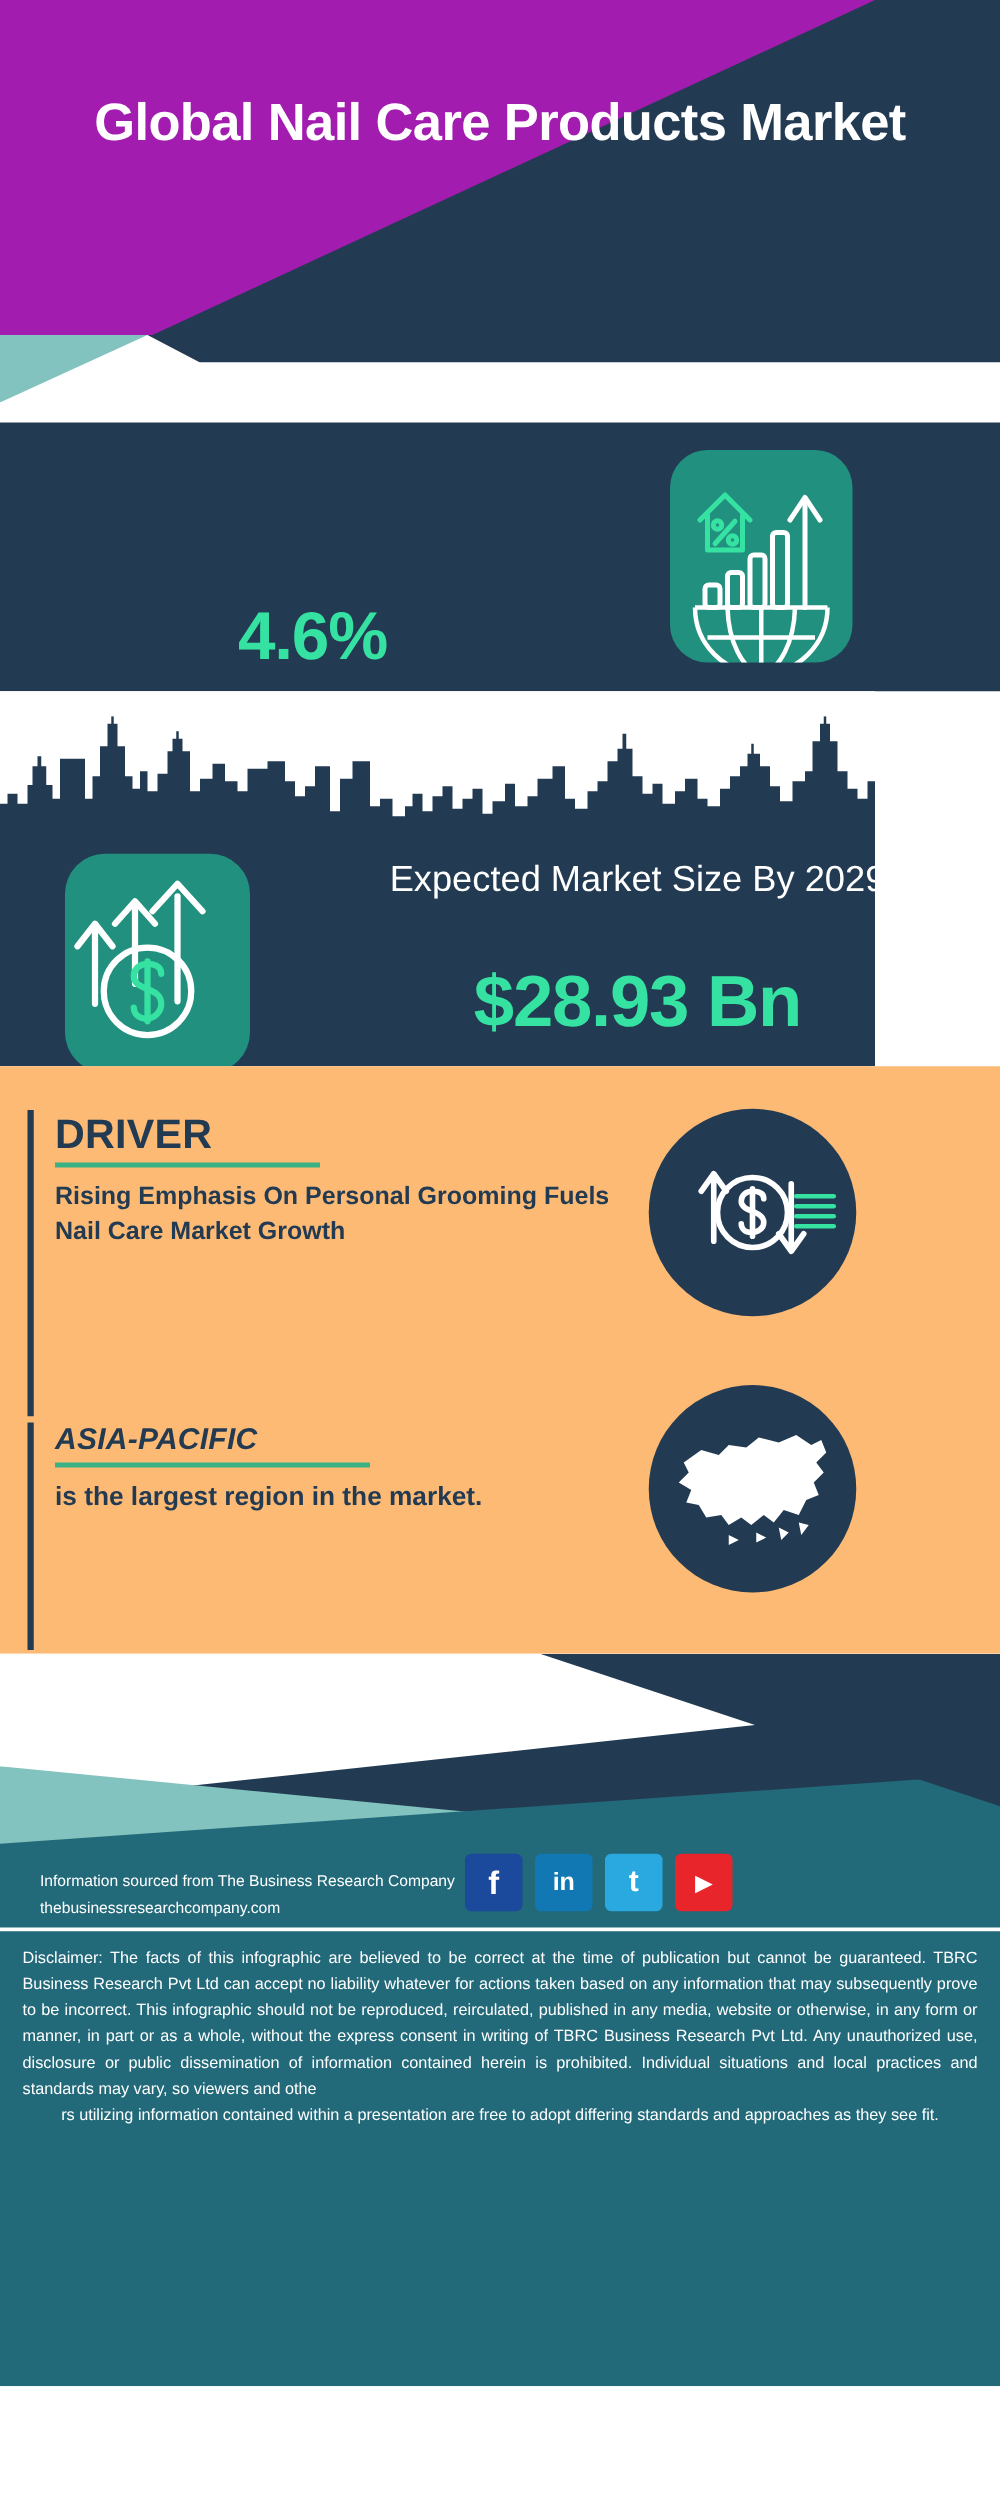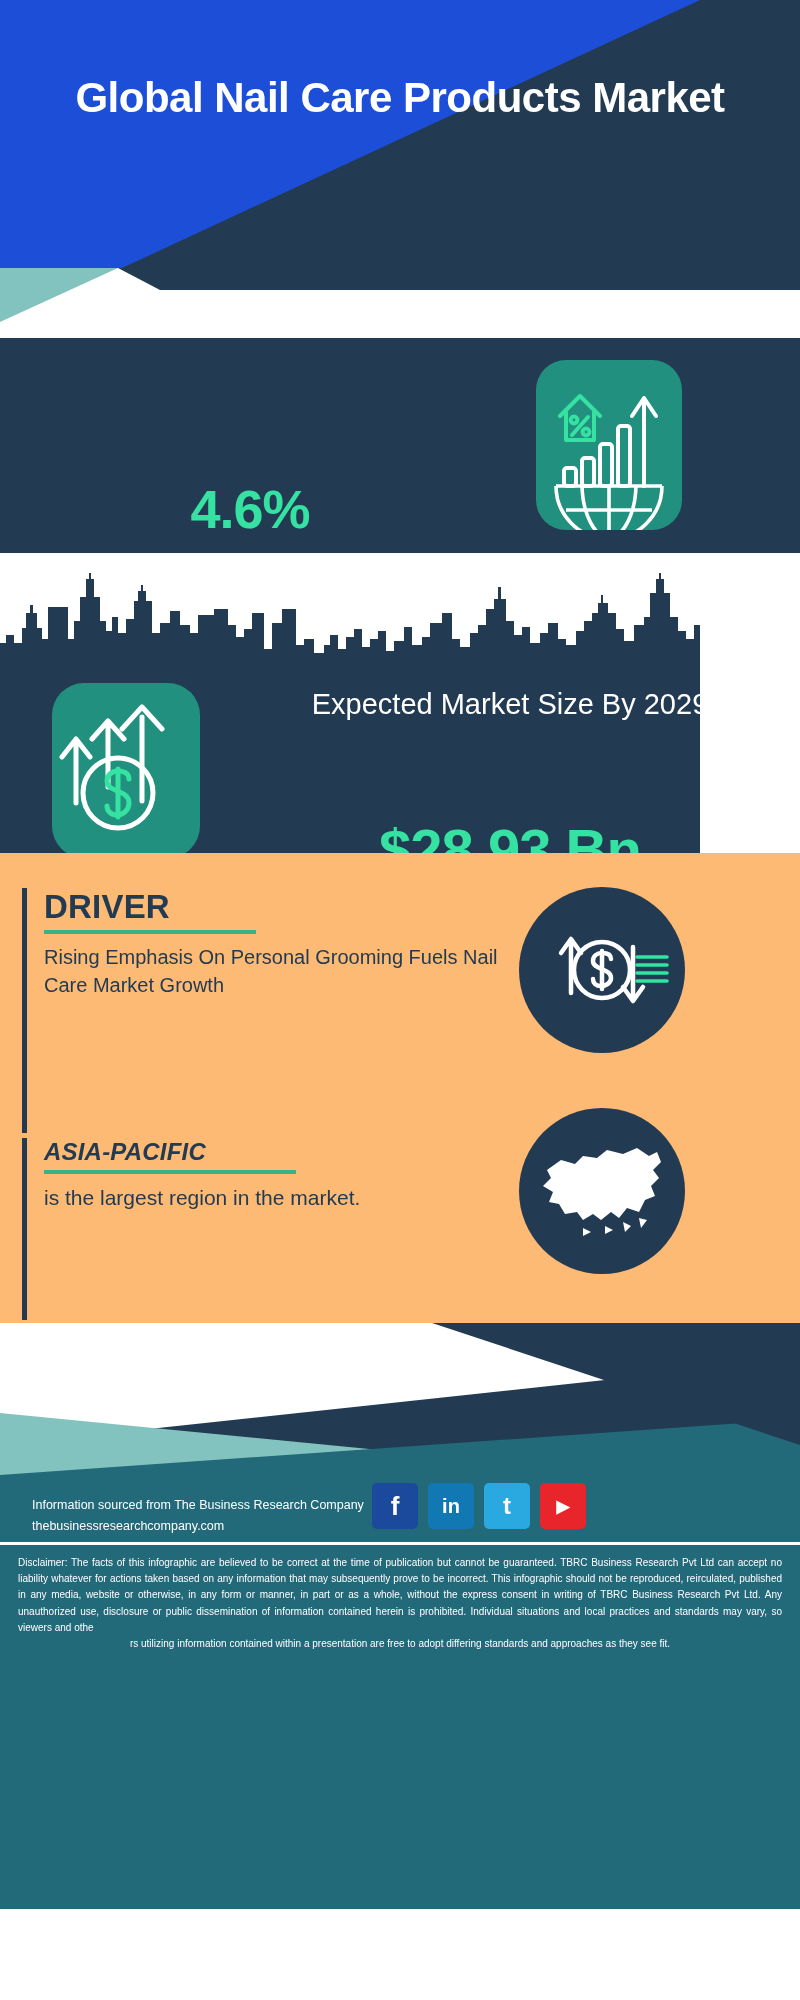--- a/index.html
+++ b/index.html
@@ -7,21 +7,21 @@
     width:800px; height:2000px;
     font-family:"Liberation Sans", sans-serif;
     background:#ffffff;
     overflow:hidden;
   }
   .page { position:relative; width:800px; height:2000px; background:#ffffff; }
 
   
   .header {
     position:absolute; left:0; top:0; width:800px; height:268px;
-    background:#1d4ed8; overflow:hidden;
+    background:#a21caf; overflow:hidden;
   }
   .header .dark-wedge {
     position:absolute; left:0; top:0; width:800px; height:268px;
     background:#233b52;
     clip-path: polygon(100% 0, 100% 100%, 122px 100%, 700px 0);
   }
   .header-title {
     position:absolute; left:0; top:72px; width:800px;
     text-align:center; color:#ffffff;
     font-size:42px; font-weight:bold; line-height:1.25;
@@ -80,40 +80,39 @@
     width:148px; height:175px; border-radius:32px; background:#22907f;
   }
   .market-label {
     position:absolute; left:230px; top:132px; width:560px;
     text-align:center; color:#ffffff; font-size:29px; line-height:1.32;
   }
   .market-value {
     position:absolute; left:230px; top:215px; width:560px;
     text-align:center; color:#35e2a2; font-size:58px; font-weight:bold;
     letter-spacing:-1px;
-    margin-top:48px;
   }
 
   
   .content {
     position:absolute; left:0; top:853px; width:800px; height:470px;
     background:#fdba74;
   }
   .block { position:absolute; }
   .block .rule {
     position:absolute; left:0; top:0; width:5px; background:#233b52;
   }
   .block .heading {
     color:#233b52; font-weight:bold; letter-spacing:0.2px;
   }
   .block .uline {
     height:4px; background:#3bb286; margin-top:4px; margin-bottom:10px;
   }
   .block .body {
-    color:#233b52; font-size:20px; font-weight:normal; line-height:1.38;
+    color:#233b52; font-size:20px; font-weight:bold; line-height:1.38;
   }
 
   .driver { left:22px; top:35px; width:480px; height:245px; }
   .driver .rule { height:245px; }
   .driver .inner { margin-left:22px; }
   .driver .heading { font-size:33px; }
   .driver .uline { width:212px; }
 
   .region { left:22px; top:285px; width:480px; height:182px; }
   .region .rule { height:182px; }
@@ -172,21 +171,21 @@
   .soc-tw { background:#2aa9e0; }
   .soc-yt { background:#e8252a; }
   .soc span { color:#ffffff; font-weight:bold; }
 
   .hr-white {
     position:absolute; left:0; top:219px; width:800px; height:3px;
     background:#ffffff;
   }
   .disclaimer {
     position:absolute; left:18px; top:232px; width:764px;
-    color:#ffffff; font-size:10px; line-height:1.62;
+    color:#ffffff; font-size:13px; line-height:1.62;
     text-align:center;
   }
   .disclaimer p { text-align:justify; }
   .disclaimer p:last-child { text-align:center; }
 </style>
 </head>
 <body>
 
 <div class="page">
 

